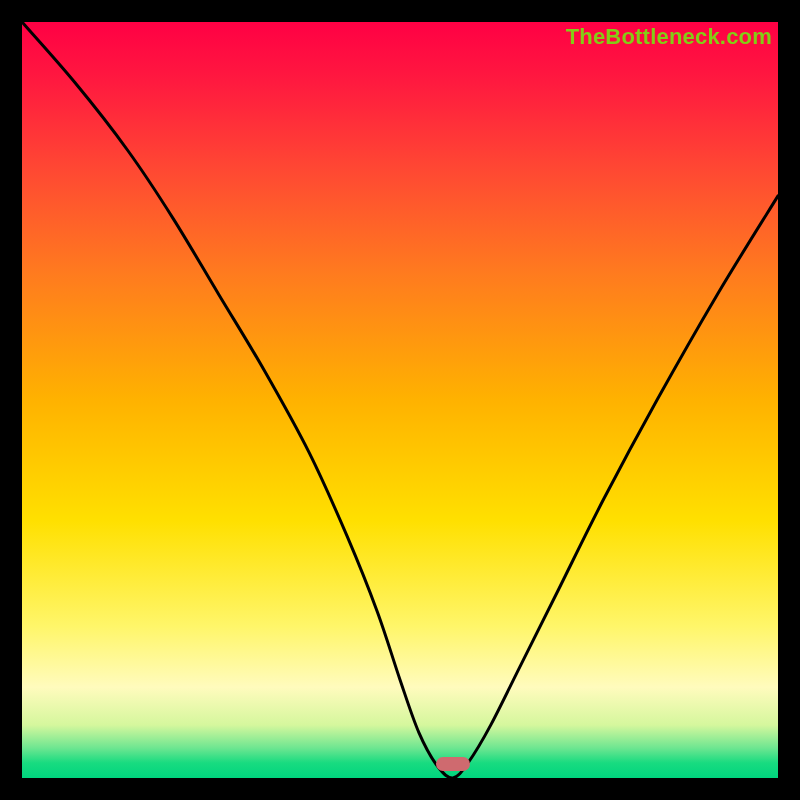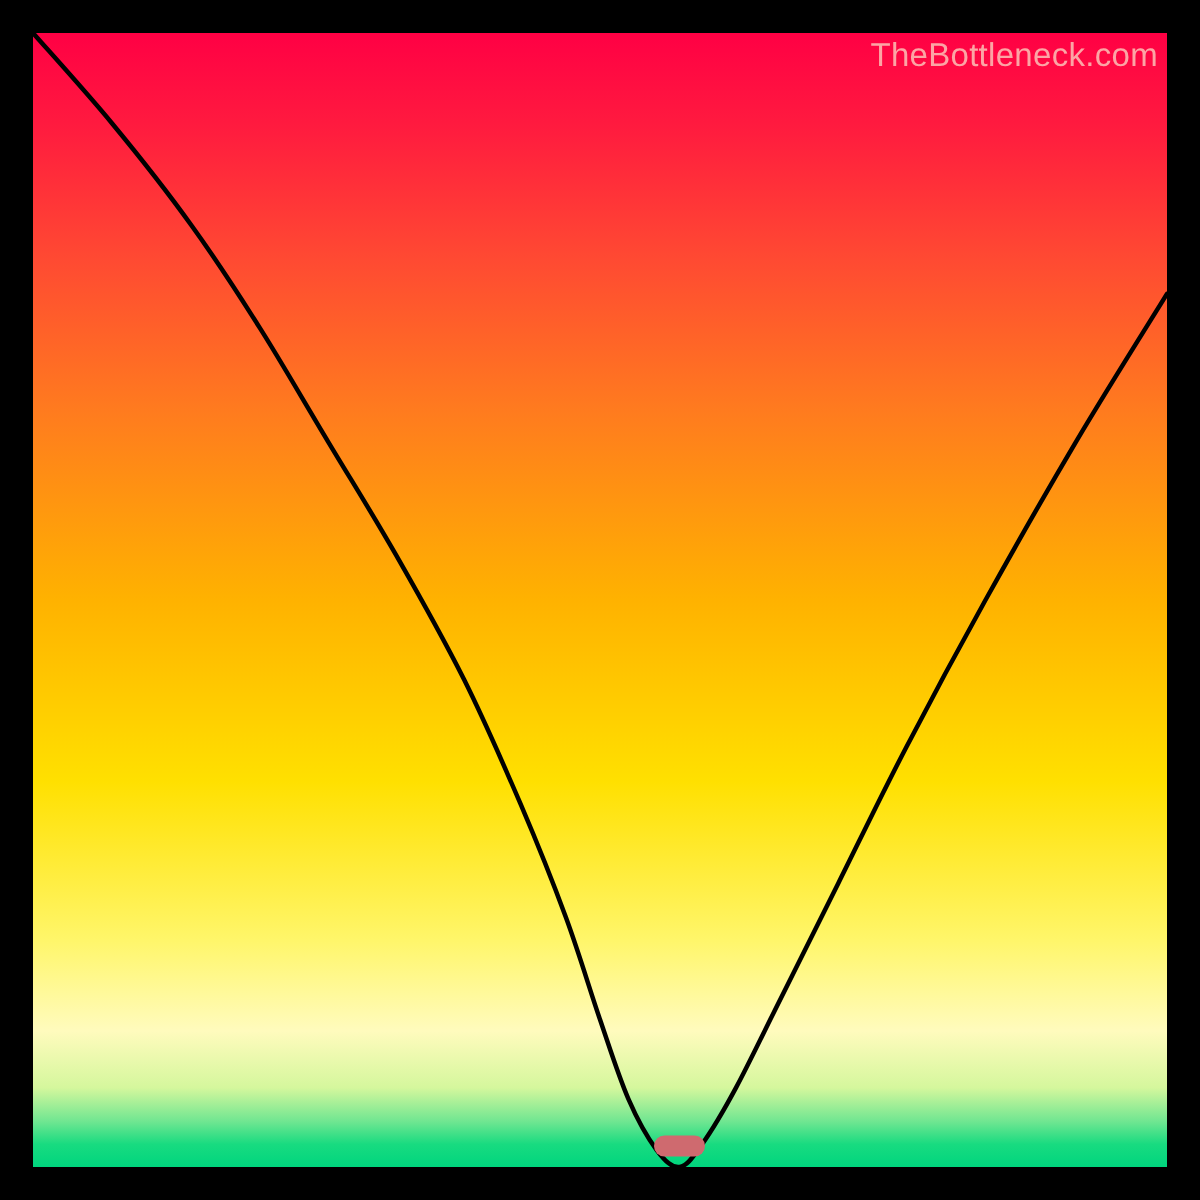--- a/index.html
+++ b/index.html
@@ -44,23 +44,23 @@
       #d5f79d 93%,
       #6fe691 96%,
       #18db80 98%,
       #00d57e 100%
     );
   }
   .watermark {
     position: absolute;
     top: 2px;
     right: 6px;
-    color: #fca5a5;
+    color: #84cc16;
     font-size: 22px;
-    font-weight: 400;
+    font-weight: 700;
     letter-spacing: 0.2px;
     pointer-events: none;
   }
   .curve-svg {
     position: absolute;
     left: 0;
     top: 0;
     width: 100%;
     height: 100%;
     overflow: visible;

